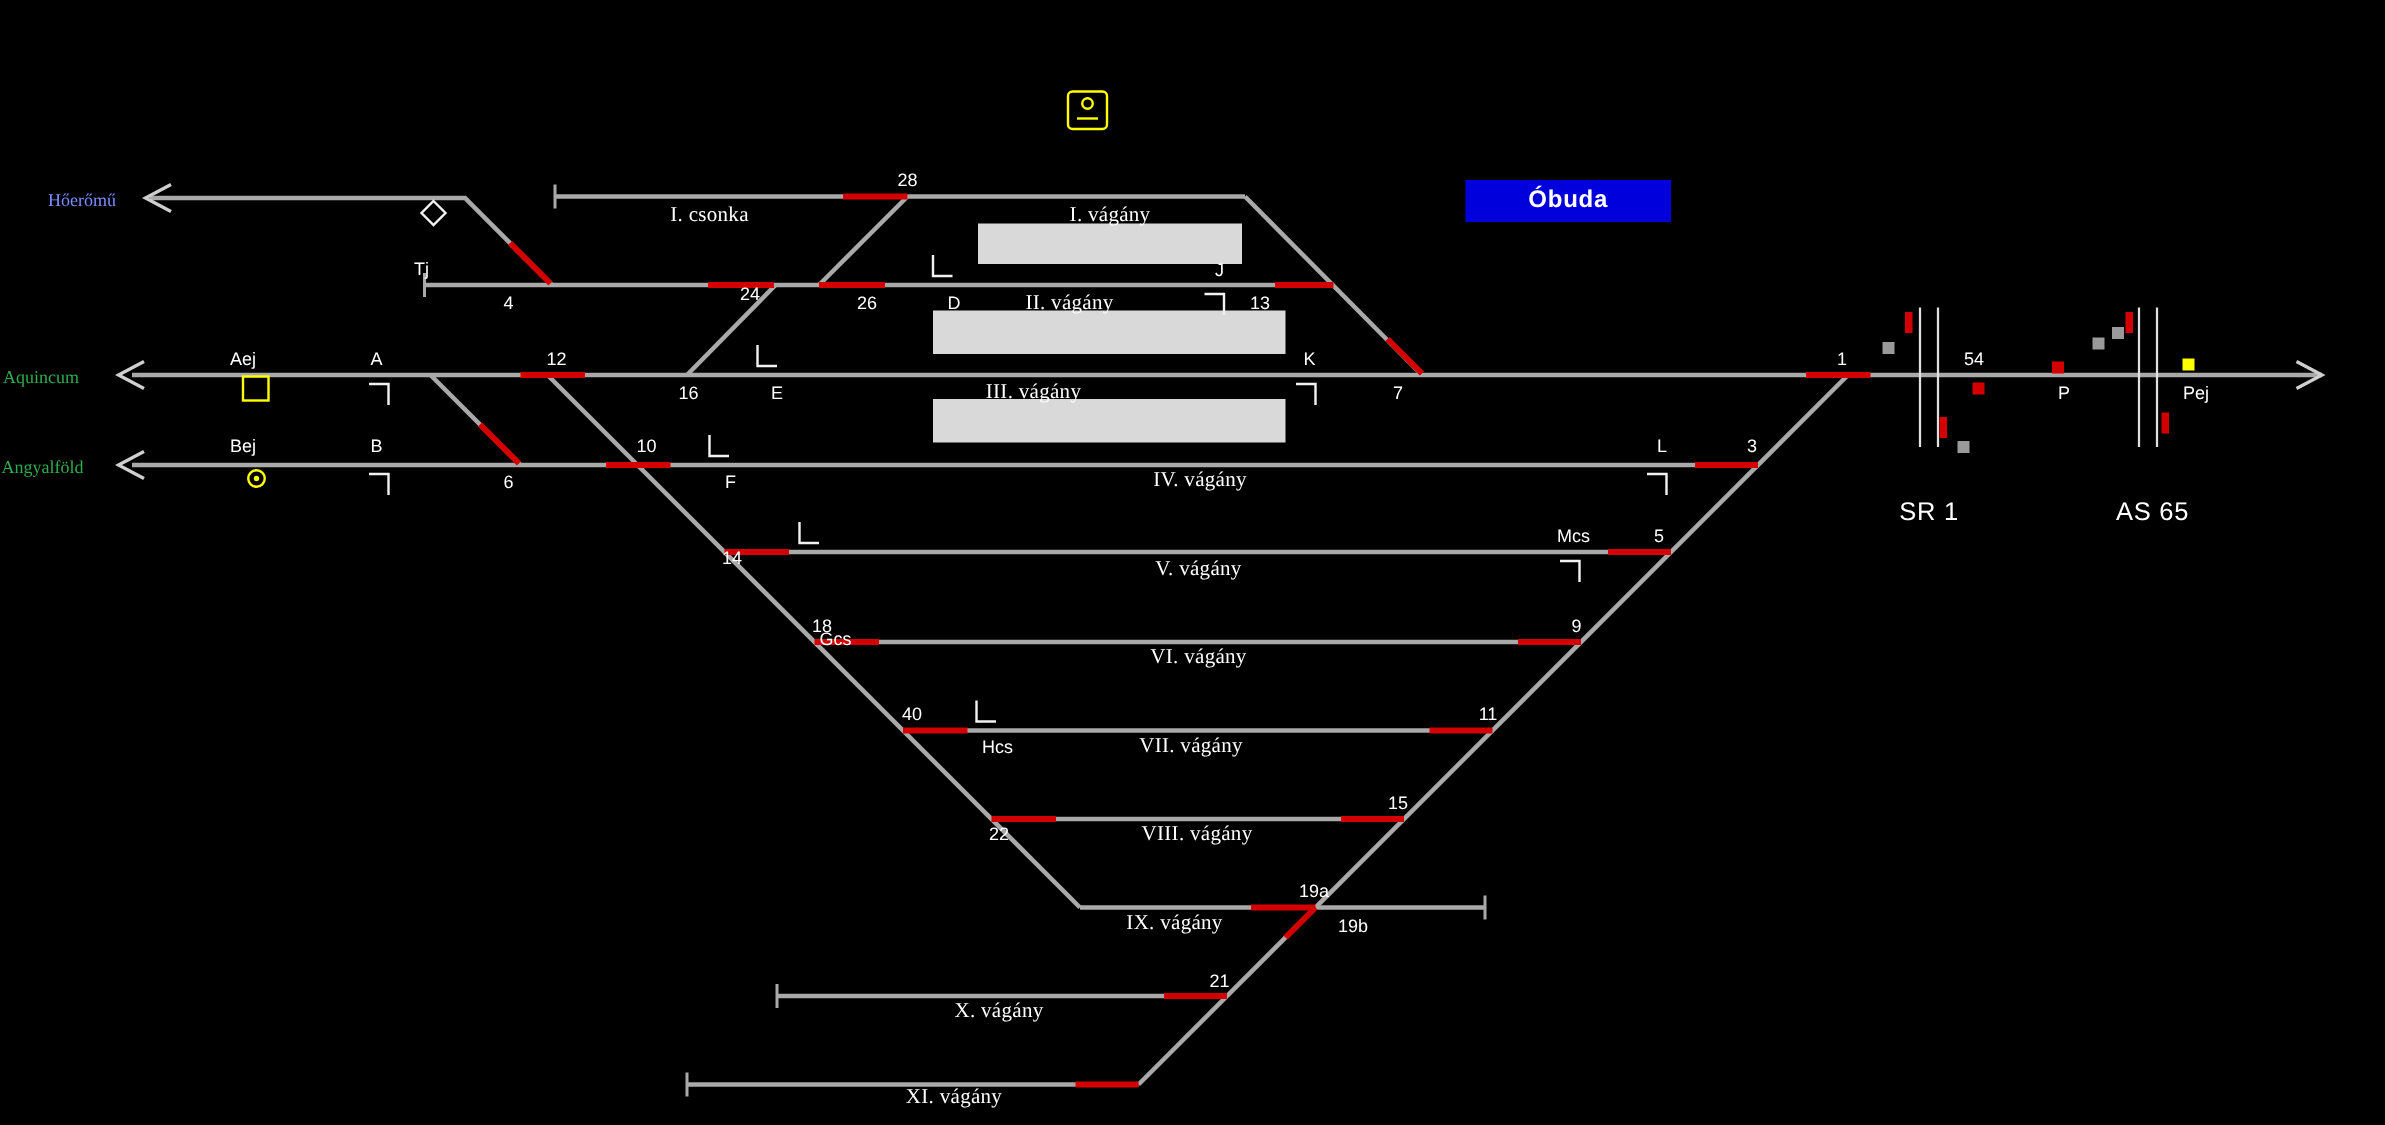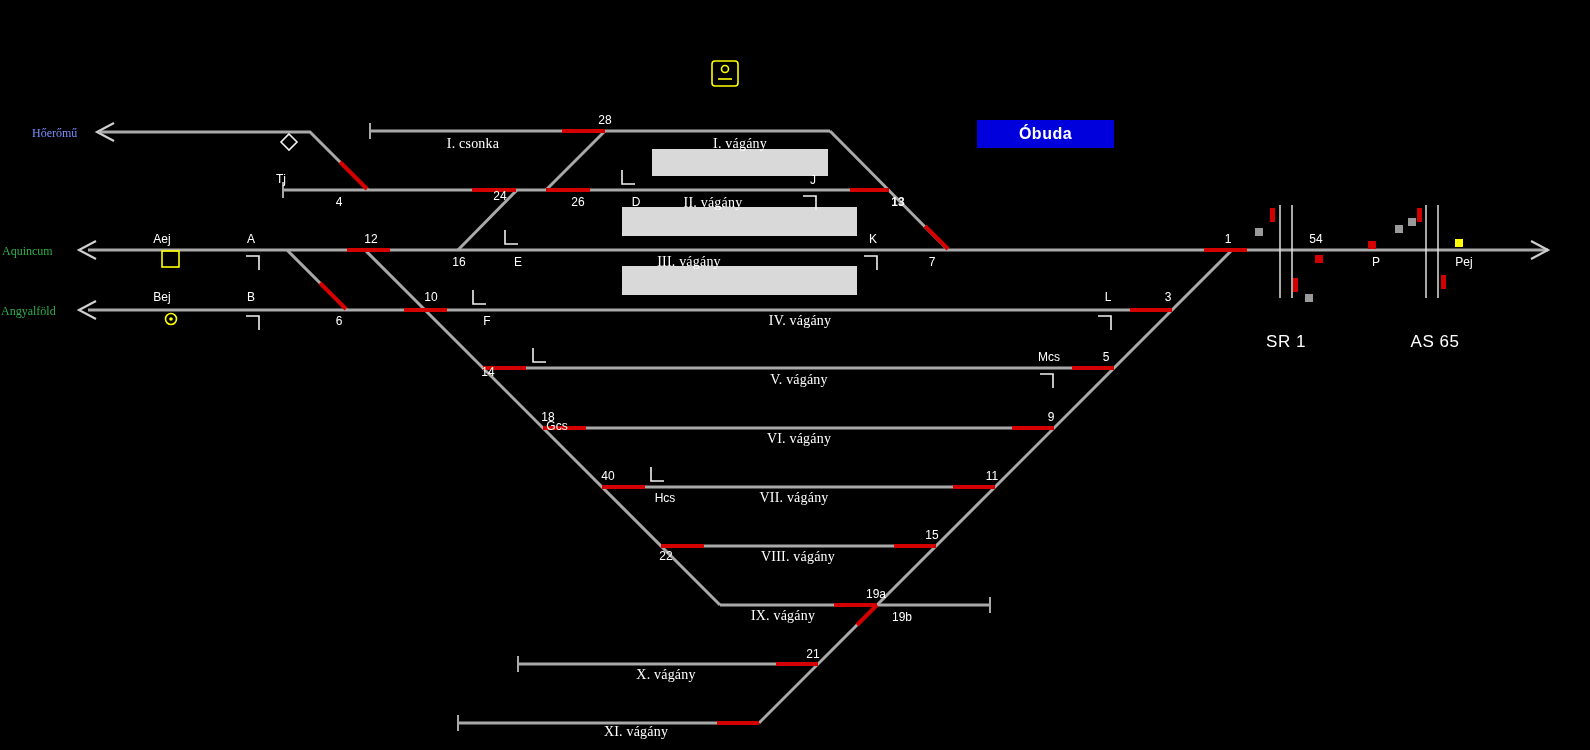--- a/index.html
+++ b/index.html
@@ -175,21 +175,21 @@
       <div class="lbl track-name" style="left: 798px; top: 557px;">VIII. vágány</div>
       <div class="lbl track-name" style="left: 783px; top: 616px;">IX. vágány</div>
       <div class="lbl track-name" style="left: 666px; top: 675px;">X. vágány</div>
       <div class="lbl track-name" style="left: 636px; top: 732px;">XI. vágány</div>
       <div class="lbl switch-num" style="left: 605px; top: 120px;">28</div>
       <div class="lbl switch-num" style="left: 489px; top: 196px; margin-left: 11px;">24</div>
       <div class="lbl switch-num" style="left: 578px; top: 202px;">26</div>
       <div class="lbl switch-num" style="left: 339px; top: 202px;">4</div>
       <div class="lbl switch-num" style="left: 371px; top: 239px;">12</div>
       <div class="lbl switch-num" style="left: 459px; top: 262px;">16</div>
-      <div class="lbl switch-num" style="left: 898px; top: 202px; font-weight: bold;">13</div>
+      <div class="lbl switch-num" style="left: 840px; top: 202px;">13</div>
       <div class="lbl switch-num" style="left: 932px; top: 262px;">7</div>
       <div class="lbl switch-num" style="left: 339px; top: 321px;">6</div>
       <div class="lbl switch-num" style="left: 431px; top: 297px;">10</div>
       <div class="lbl switch-num" style="left: 488px; top: 372px;">14</div>
       <div class="lbl switch-num" style="left: 548px; top: 417px;">18</div>
       <div class="lbl switch-num" style="left: 608px; top: 476px;">40</div>
       <div class="lbl switch-num" style="left: 666px; top: 535px; margin-top: 21px;">22</div>
       <div class="lbl switch-num" style="left: 876px; top: 594px;">19a</div>
       <div class="lbl switch-num" style="left: 902px; top: 617px;">19b</div>
       <div class="lbl switch-num" style="left: 813px; top: 654px;">21</div>

